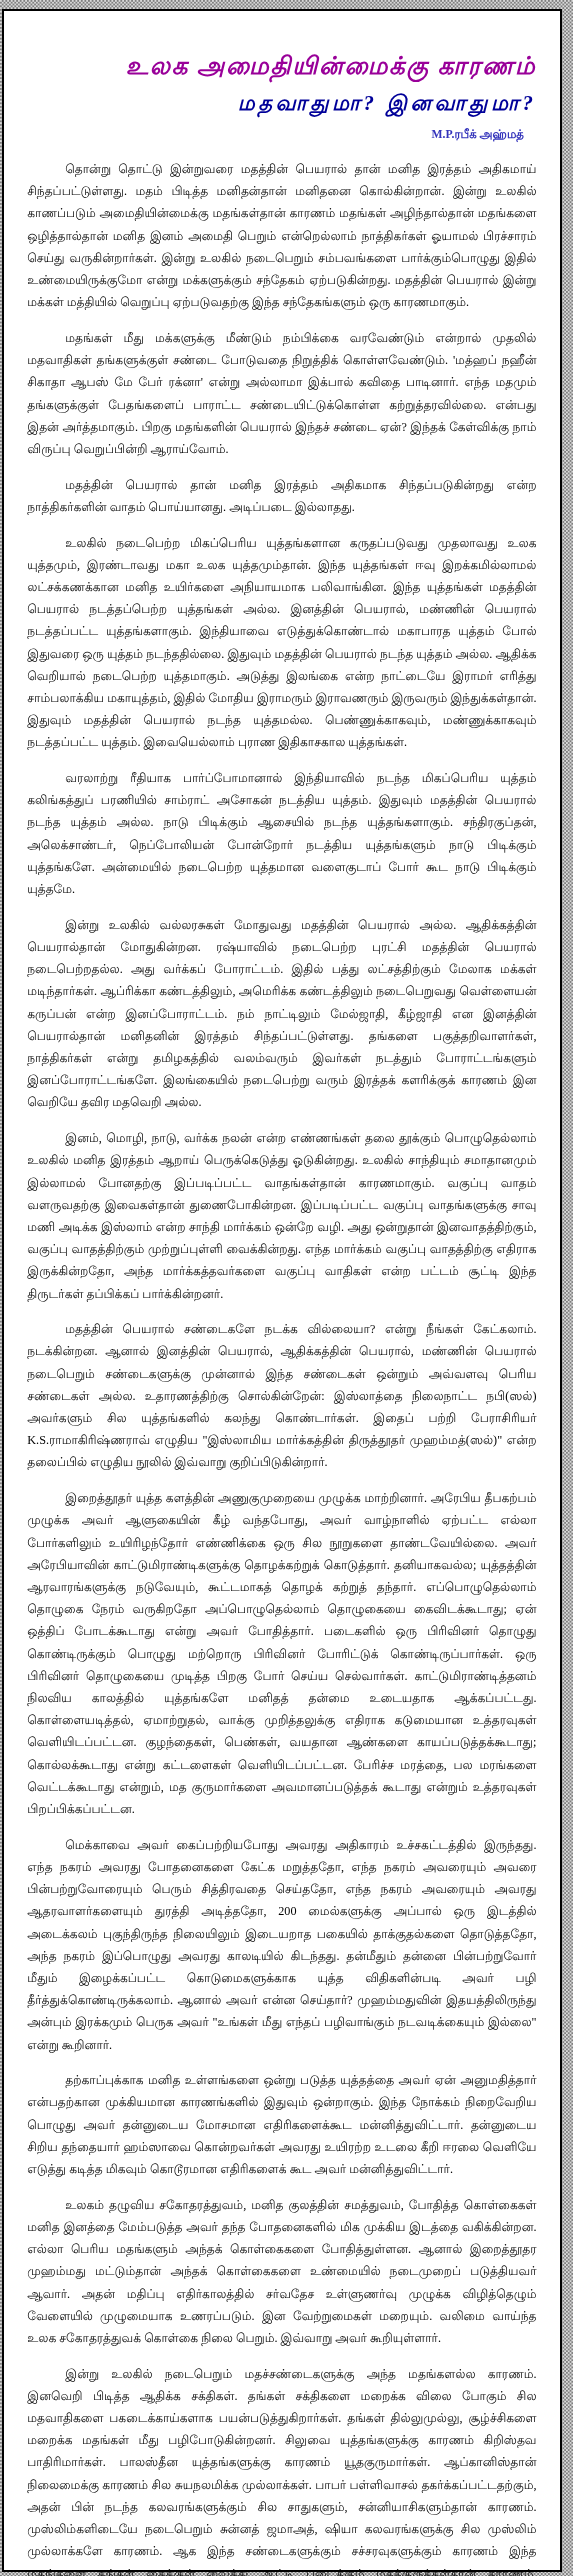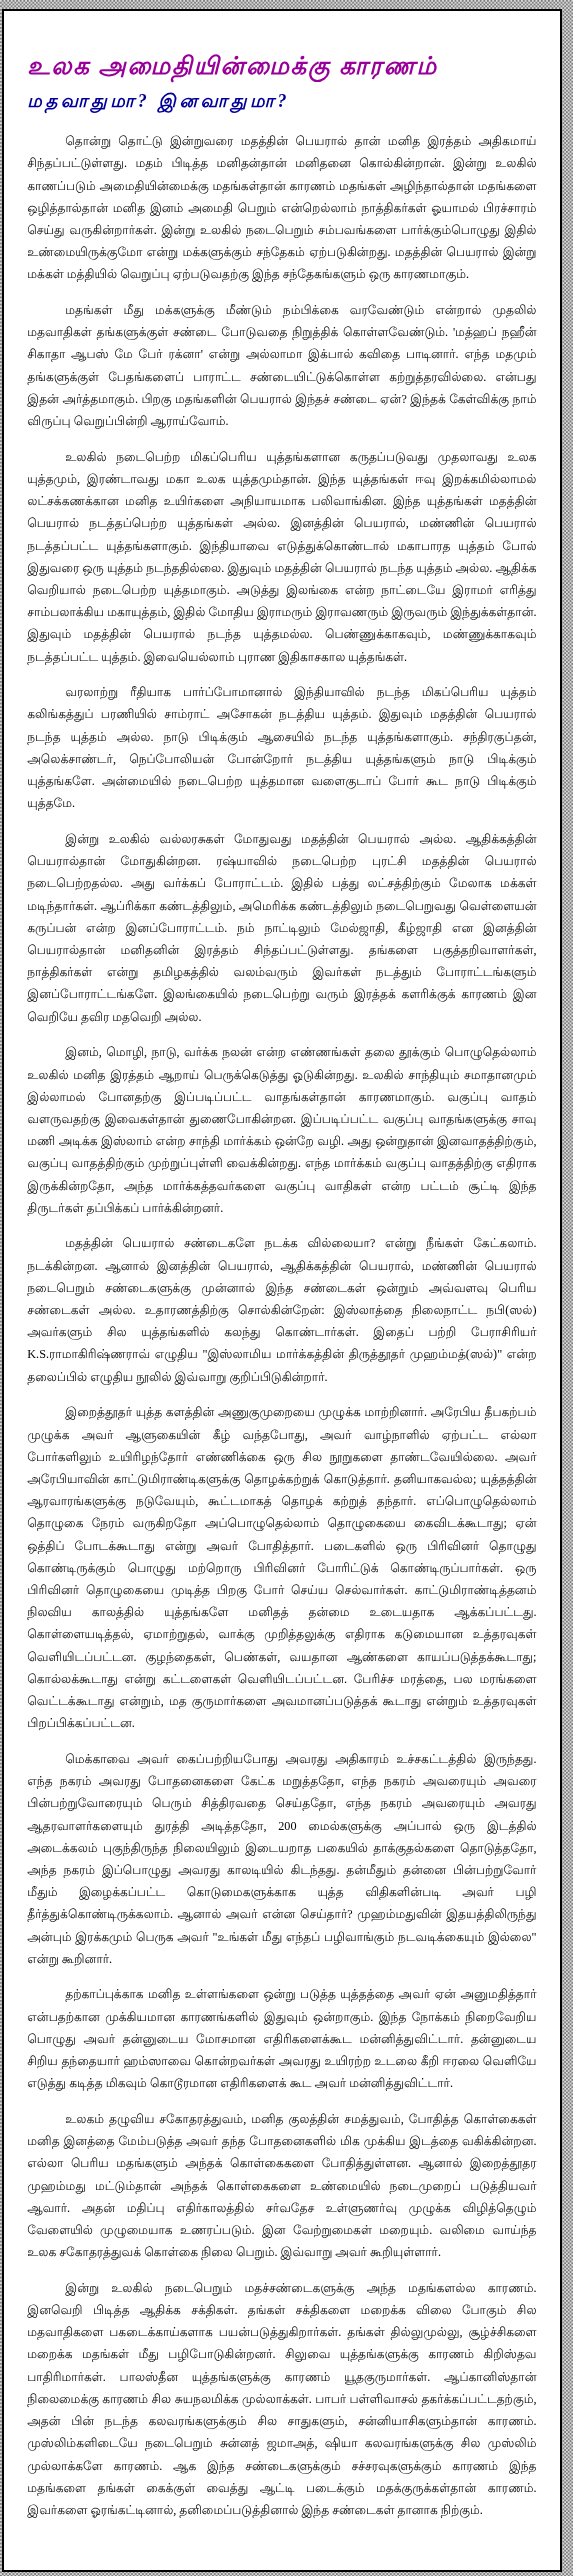--- a/index.html
+++ b/index.html
@@ -20,34 +20,34 @@
     left: 1.8px;
     top: 9px;
     right: 11px;
     bottom: 3.6px;
     background: #ffffff;
     border: 2.7px solid #000000;
     box-sizing: border-box;
     padding: 31px 23.5px 27px 23.5px;
   }
   .title-block {
-    text-align: left;
+    text-align: right;
     margin-top: 9px;
-    margin-bottom: 18px;
+    margin-bottom: 12px;
   }
   .title-line1 {
     font-size: 24.4px;
     font-weight: bold;
     font-style: italic;
     letter-spacing: 1.8px;
     margin: 0 0 9px 0;
     line-height: 1.25;
   }
   .title-line2 {
-    font-size: 18px;
+    font-size: 21px;
     font-weight: bold;
     font-style: italic;
     letter-spacing: 3.6px;
     margin: 0;
     line-height: 1.2;
   }
   .author-line {
     text-align: right;
     font-size: 11.7px;
     font-weight: bold;
@@ -66,24 +66,26 @@
   }
 </style>
 </head>
 <body>
 
 <div class="page">
   <div class="title-block">
     <h1 class="title-line1" style="color: rgb(153, 0, 153);">உலக அமைதியின்மைக்கு காரணம்</h1>
     <h1 class="title-line2" style="color: rgb(0, 0, 153);">மதவாதுமா?  இனவாதுமா?</h1>
   </div>
+  <div class="author-line" style="color: rgb(51, 51, 187);">M.P.ரபீக் அஹ்மத்</div>
 
   <div class="article-body" style="color: rgb(0, 0, 0);">
       <p class="para">தொன்று தொட்டு இன்றுவரை மதத்தின் பெயரால் தான் மனித இரத்தம் அதிகமாய் சிந்தப்பட்டுள்ளது. மதம் பிடித்த மனிதன்தான் மனிதனை கொல்கின்றான். இன்று உலகில் காணப்படும் அமைதியின்மைக்கு மதங்கள்தான் காரணம் மதங்கள் அழிந்தால்தான் மதங்களை ஒழித்தால்தான் மனித இனம் அமைதி பெறும் என்றெல்லாம் நாத்திகர்கள் ஓயாமல் பிரச்சாரம் செய்து வருகின்றார்கள். இன்று உலகில் நடைபெறும் சம்பவங்களை பார்க்கும்பொழுது இதில் உண்மையிருக்குமோ என்று மக்களுக்கும் சந்தேகம் ஏற்படுகின்றது. மதத்தின் பெயரால் இன்று மக்கள் மத்தியில் வெறுப்பு ஏற்படுவதற்கு இந்த சந்தேகங்களும் ஒரு காரணமாகும்.</p>
       <p class="para">மதங்கள் மீது மக்களுக்கு மீண்டும் நம்பிக்கை வரவேண்டும் என்றால் முதலில் மதவாதிகள் தங்களுக்குள் சண்டை போடுவதை நிறுத்திக் கொள்ளவேண்டும். 'மத்ஹப் நஹீன் சிகாதா ஆபஸ் மே பேர் ரக்னா' என்று அல்லாமா இக்பால் கவிதை பாடினார். எந்த மதமும் தங்களுக்குள் பேதங்களைப் பாராட்ட சண்டையிட்டுக்கொள்ள கற்றுத்தரவில்லை. என்பது இதன் அர்த்தமாகும். பிறகு மதங்களின் பெயரால் இந்தச் சண்டை ஏன்? இந்தக் கேள்விக்கு நாம் விருப்பு வெறுப்பின்றி ஆராய்வோம்.</p>
+      <p class="para">மதத்தின் பெயரால் தான் மனித இரத்தம் அதிகமாக சிந்தப்படுகின்றது என்ற நாத்திகர்களின் வாதம் பொய்யானது. அடிப்படை இல்லாதது.</p>
       <p class="para">உலகில் நடைபெற்ற மிகப்பெரிய யுத்தங்களான கருதப்படுவது முதலாவது உலக யுத்தமும், இரண்டாவது மகா உலக யுத்தமும்தான். இந்த யுத்தங்கள் ஈவு இறக்கமில்லாமல் லட்சக்கணக்கான மனித உயிர்களை அநியாயமாக பலிவாங்கின. இந்த யுத்தங்கள் மதத்தின் பெயரால் நடத்தப்பெற்ற யுத்தங்கள் அல்ல. இனத்தின் பெயரால், மண்ணின் பெயரால் நடத்தப்பட்ட யுத்தங்களாகும். இந்தியாவை எடுத்துக்கொண்டால் மகாபாரத யுத்தம் போல் இதுவரை ஒரு யுத்தம் நடந்ததில்லை. இதுவும் மதத்தின் பெயரால் நடந்த யுத்தம் அல்ல. ஆதிக்க வெறியால் நடைபெற்ற யுத்தமாகும். அடுத்து இலங்கை என்ற நாட்டையே இராமர் எரித்து சாம்பலாக்கிய மகாயுத்தம், இதில் மோதிய இராமரும் இராவணரும் இருவரும் இந்துக்கள்தான். இதுவும் மதத்தின் பெயரால் நடந்த யுத்தமல்ல. பெண்ணுக்காகவும், மண்ணுக்காகவும் நடத்தப்பட்ட யுத்தம். இவையெல்லாம் புராண இதிகாசகால யுத்தங்கள்.</p>
       <p class="para">வரலாற்று ரீதியாக பார்ப்போமானால் இந்தியாவில் நடந்த மிகப்பெரிய யுத்தம் கலிங்கத்துப் பரணியில் சாம்ராட் அசோகன் நடத்திய யுத்தம். இதுவும் மதத்தின் பெயரால் நடந்த யுத்தம் அல்ல. நாடு பிடிக்கும் ஆசையில் நடந்த யுத்தங்களாகும். சந்திரகுப்தன், அலெக்சாண்டர், நெப்போலியன் போன்றோர் நடத்திய யுத்தங்களும் நாடு பிடிக்கும் யுத்தங்களே. அன்மையில் நடைபெற்ற யுத்தமான வளைகுடாப் போர் கூட நாடு பிடிக்கும் யுத்தமே.</p>
       <p class="para">இன்று உலகில் வல்லரசுகள் மோதுவது மதத்தின் பெயரால் அல்ல. ஆதிக்கத்தின் பெயரால்தான் மோதுகின்றன. ரஷ்யாவில் நடைபெற்ற புரட்சி மதத்தின் பெயரால் நடைபெற்றதல்ல. அது வர்க்கப் போராட்டம். இதில் பத்து லட்சத்திற்கும் மேலாக மக்கள் மடிந்தார்கள். ஆப்ரிக்கா கண்டத்திலும், அமெரிக்க கண்டத்திலும் நடைபெறுவது வெள்ளையன் கருப்பன் என்ற இனப்போராட்டம். நம் நாட்டிலும் மேல்ஜாதி, கீழ்ஜாதி என இனத்தின் பெயரால்தான் மனிதனின் இரத்தம் சிந்தப்பட்டுள்ளது. தங்களை பகுத்தறிவாளர்கள், நாத்திகர்கள் என்று தமிழகத்தில் வலம்வரும் இவர்கள் நடத்தும் போராட்டங்களும் இனப்போராட்டங்களே. இலங்கையில் நடைபெற்று வரும் இரத்தக் களரிக்குக் காரணம் இன வெறியே தவிர மதவெறி அல்ல.</p>
       <p class="para">இனம், மொழி, நாடு, வர்க்க நலன் என்ற எண்ணங்கள் தலை தூக்கும் பொழுதெல்லாம் உலகில் மனித இரத்தம் ஆறாய் பெருக்கெடுத்து ஓடுகின்றது. உலகில் சாந்தியும் சமாதானமும் இல்லாமல் போனதற்கு இப்படிப்பட்ட வாதங்கள்தான் காரணமாகும். வகுப்பு வாதம் வளருவதற்கு இவைகள்தான் துணைபோகின்றன. இப்படிப்பட்ட வகுப்பு வாதங்களுக்கு சாவு மணி அடிக்க இஸ்லாம் என்ற சாந்தி மார்க்கம் ஒன்றே வழி. அது ஒன்றுதான் இனவாதத்திற்கும், வகுப்பு வாதத்திற்கும் முற்றுப்புள்ளி வைக்கின்றது. எந்த மார்க்கம் வகுப்பு வாதத்திற்கு எதிராக இருக்கின்றதோ, அந்த மார்க்கத்தவர்களை வகுப்பு வாதிகள் என்ற பட்டம் சூட்டி இந்த திருடர்கள் தப்பிக்கப் பார்க்கின்றனர்.</p>
       <p class="para">மதத்தின் பெயரால் சண்டைகளே நடக்க வில்லையா? என்று நீங்கள் கேட்கலாம். நடக்கின்றன. ஆனால் இனத்தின் பெயரால், ஆதிக்கத்தின் பெயரால், மண்ணின் பெயரால் நடைபெறும் சண்டைகளுக்கு முன்னால் இந்த சண்டைகள் ஒன்றும் அவ்வளவு பெரிய சண்டைகள் அல்ல. உதாரணத்திற்கு சொல்கின்றேன்: இஸ்லாத்தை நிலைநாட்ட நபி(ஸல்) அவர்களும் சில யுத்தங்களில் கலந்து கொண்டார்கள். இதைப் பற்றி பேராசிரியர் K.S.ராமாகிரிஷ்ணராவ் எழுதிய "இஸ்லாமிய மார்க்கத்தின் திருத்தூதர் முஹம்மத்(ஸல்)" என்ற தலைப்பில் எழுதிய நூலில் இவ்வாறு குறிப்பிடுகின்றார்.</p>
       <p class="para">இறைத்தூதர் யுத்த களத்தின் அணுகுமுறையை முழுக்க மாற்றினார். அரேபிய தீபகற்பம் முழுக்க அவர் ஆளுகையின் கீழ் வந்தபோது, அவர் வாழ்நாளில் ஏற்பட்ட எல்லா போர்களிலும் உயிரிழந்தோர் எண்ணிக்கை ஒரு சில நூறுகளை தாண்டவேயில்லை. அவர் அரேபியாவின் காட்டுமிராண்டிகளுக்கு தொழக்கற்றுக் கொடுத்தார். தனியாகவல்ல; யுத்தத்தின் ஆரவாரங்களுக்கு நடுவேயும், கூட்டமாகத் தொழக் கற்றுத் தந்தார். எப்பொழுதெல்லாம் தொழுகை நேரம் வருகிறதோ அப்பொழுதெல்லாம் தொழுகையை கைவிடக்கூடாது; ஏன் ஒத்திப் போடக்கூடாது என்று அவர் போதித்தார். படைகளில் ஒரு பிரிவினர் தொழுது கொண்டிருக்கும் பொழுது மற்றொரு பிரிவினர் போரிட்டுக் கொண்டிருப்பார்கள். ஒரு பிரிவினர் தொழுகையை முடித்த பிறகு போர் செய்ய செல்வார்கள். காட்டுமிராண்டித்தனம் நிலவிய காலத்தில் யுத்தங்களே மனிதத் தன்மை உடையதாக ஆக்கப்பட்டது. கொள்ளையடித்தல், ஏமாற்றுதல், வாக்கு முறித்தலுக்கு எதிராக கடுமையான உத்தரவுகள் வெளியிடப்பட்டன. குழந்தைகள், பெண்கள், வயதான ஆண்களை காயப்படுத்தக்கூடாது; கொல்லக்கூடாது என்று கட்டளைகள் வெளியிடப்பட்டன. பேரிச்ச மரத்தை, பல மரங்களை வெட்டக்கூடாது என்றும், மத குருமார்களை அவமானப்படுத்தக் கூடாது என்றும் உத்தரவுகள் பிறப்பிக்கப்பட்டன.</p>
       <p class="para">மெக்காவை அவர் கைப்பற்றியபோது அவரது அதிகாரம் உச்சகட்டத்தில் இருந்தது. எந்த நகரம் அவரது போதனைகளை கேட்க மறுத்ததோ, எந்த நகரம் அவரையும் அவரை பின்பற்றுவோரையும் பெரும் சித்திரவதை செய்ததோ, எந்த நகரம் அவரையும் அவரது ஆதரவாளர்களையும் துரத்தி அடித்ததோ, 200 மைல்களுக்கு அப்பால் ஒரு இடத்தில் அடைக்கலம் புகுந்திருந்த நிலையிலும் இடையறாத பகையில் தாக்குதல்களை தொடுத்ததோ, அந்த நகரம் இப்பொழுது அவரது காலடியில் கிடந்தது. தன்மீதும் தன்னை பின்பற்றுவோர் மீதும் இழைக்கப்பட்ட கொடுமைகளுக்காக யுத்த விதிகளின்படி அவர் பழி தீர்த்துக்கொண்டிருக்கலாம். ஆனால் அவர் என்ன செய்தார்? முஹம்மதுவின் இதயத்திலிருந்து அன்பும் இரக்கமும் பெருக அவர் "உங்கள் மீது எந்தப் பழிவாங்கும் நடவடிக்கையும் இல்லை" என்று கூறினார்.</p>
       <p class="para">தற்காப்புக்காக மனித உள்ளங்களை ஒன்று படுத்த யுத்தத்தை அவர் ஏன் அனுமதித்தார் என்பதற்கான முக்கியமான காரணங்களில் இதுவும் ஒன்றாகும். இந்த நோக்கம் நிறைவேறிய பொழுது அவர் தன்னுடைய மோசமான எதிரிகளைக்கூட மன்னித்துவிட்டார். தன்னுடைய சிறிய தந்தையார் ஹம்ஸாவை கொன்றவர்கள் அவரது உயிரற்ற உடலை கீறி ஈரலை வெளியே எடுத்து கடித்த மிகவும் கொடூரமான எதிரிகளைக் கூட அவர் மன்னித்துவிட்டார்.</p>
       <p class="para">உலகம் தழுவிய சகோதரத்துவம், மனித குலத்தின் சமத்துவம், போதித்த கொள்கைகள் மனித இனத்தை மேம்படுத்த அவர் தந்த போதனைகளில் மிக முக்கிய இடத்தை வகிக்கின்றன. எல்லா பெரிய மதங்களும் அந்தக் கொள்கைகளை போதித்துள்ளன. ஆனால் இறைத்தூதர முஹம்மது மட்டும்தான் அந்தக் கொள்கைகளை உண்மையில் நடைமுறைப் படுத்தியவர் ஆவார். அதன் மதிப்பு எதிர்காலத்தில் சர்வதேச உள்ளுணர்வு முழுக்க விழித்தெழும் வேளையில் முழுமையாக உணரப்படும். இன வேற்றுமைகள் மறையும். வலிமை வாய்ந்த உலக சகோதரத்துவக் கொள்கை நிலை பெறும். இவ்வாறு அவர் கூறியுள்ளார்.</p>
       <p class="para">இன்று உலகில் நடைபெறும் மதச்சண்டைகளுக்கு அந்த மதங்களல்ல காரணம். இனவெறி பிடித்த ஆதிக்க சக்திகள். தங்கள் சக்திகளை மறைக்க விலை போகும் சில மதவாதிகளை பகடைக்காய்களாக பயன்படுத்துகிறார்கள். தங்கள் தில்லுமுல்லு, சூழ்ச்சிகளை மறைக்க மதங்கள் மீது பழிபோடுகின்றனர். சிலுவை யுத்தங்களுக்கு காரணம் கிறிஸ்தவ பாதிரிமார்கள். பாலஸ்தீன யுத்தங்களுக்கு காரணம் யூதகுருமார்கள். ஆப்கானிஸ்தான் நிலைமைக்கு காரணம் சில சுயநலமிக்க முல்லாக்கள். பாபர் பள்ளிவாசல் தகர்க்கப்பட்டதற்கும், அதன் பின் நடந்த கலவரங்களுக்கும் சில சாதுகளும், சன்னியாசிகளும்தான் காரணம். முஸ்லிம்களிடையே நடைபெறும் சுன்னத் ஜமாஅத், ஷியா கலவரங்களுக்கு சில முஸ்லிம் முல்லாக்களே காரணம். ஆக இந்த சண்டைகளுக்கும் சச்சரவுகளுக்கும் காரணம் இந்த மதங்களை தங்கள் கைக்குள் வைத்து ஆட்டி படைக்கும் மதக்குருக்கள்தான் காரணம். இவர்களை ஓரங்கட்டினால், தனிமைப்படுத்தினால் இந்த சண்டைகள் தானாக நிற்கும்.</p>

